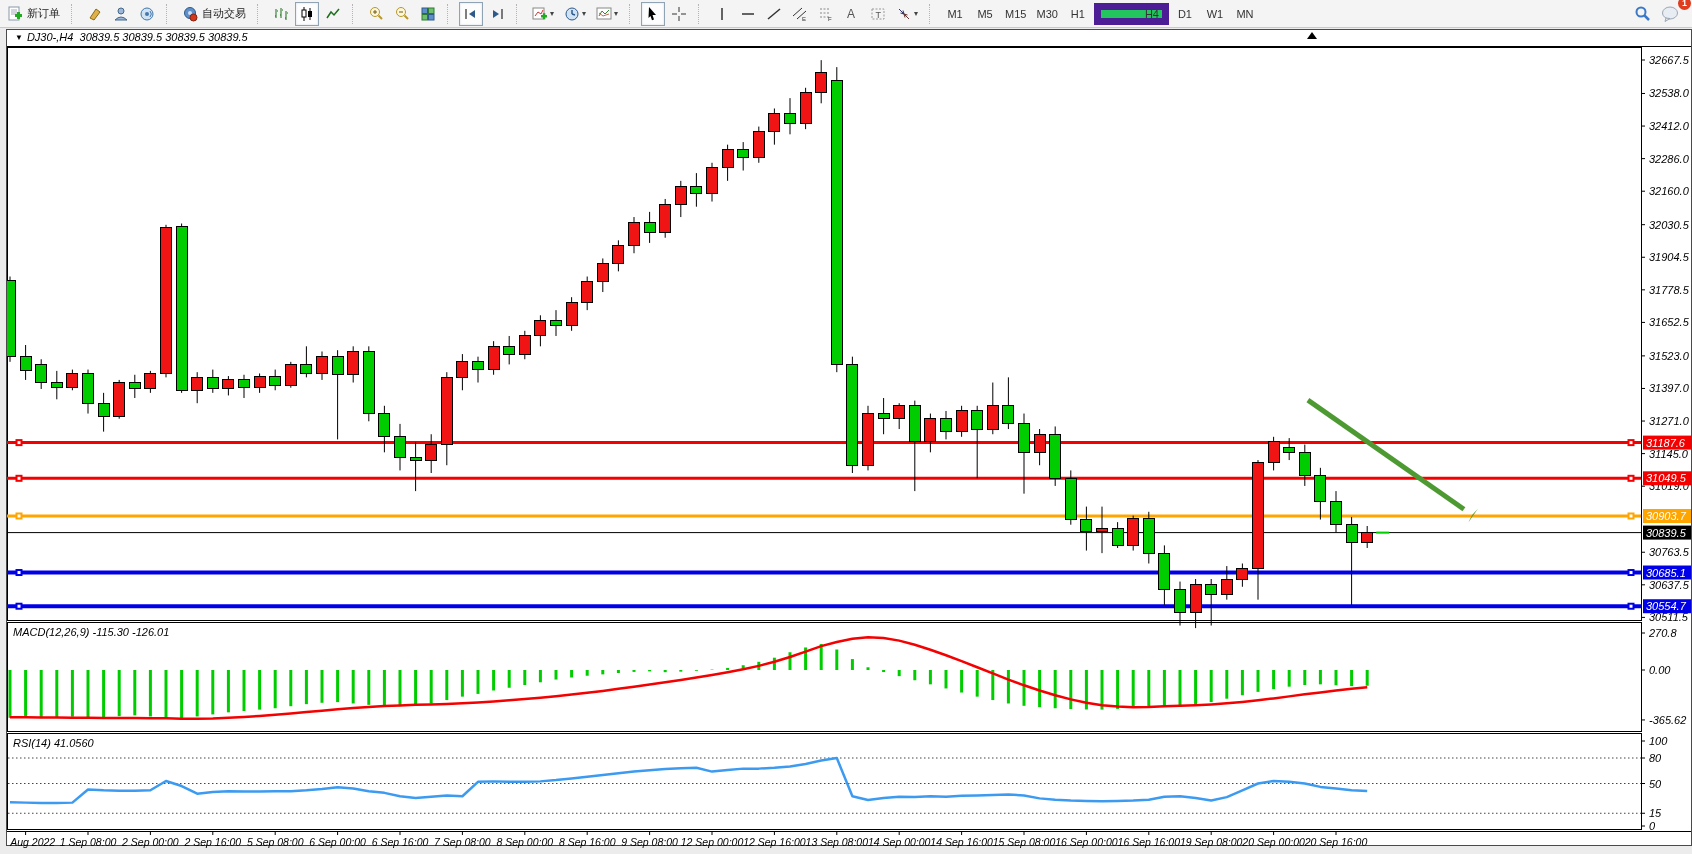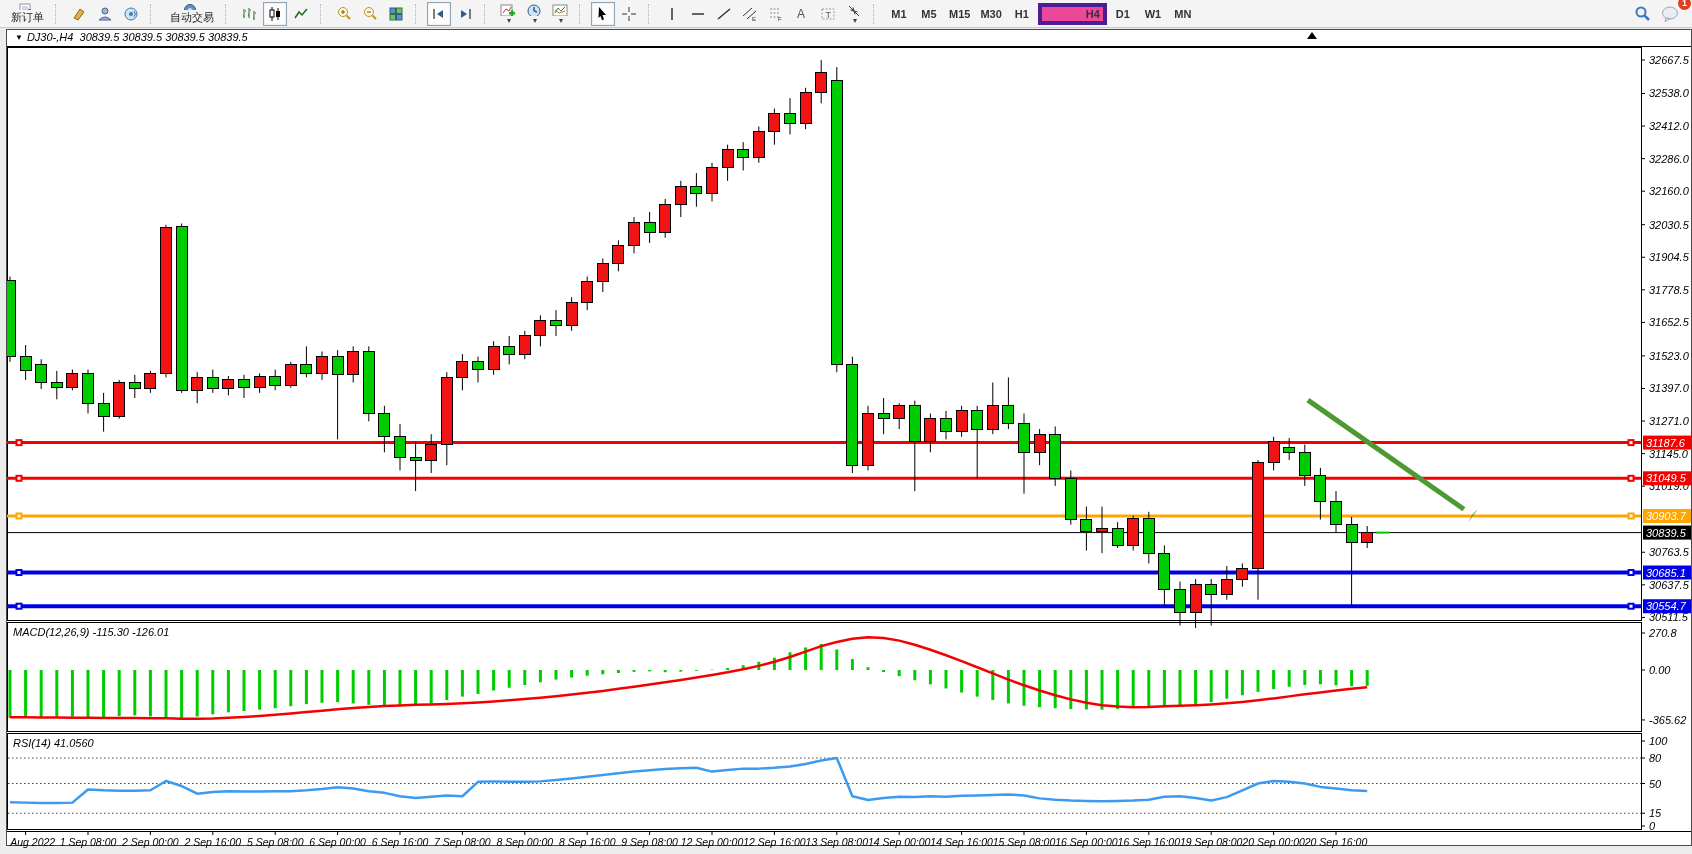--- a/index.html
+++ b/index.html
@@ -1,28 +1,28 @@
 <!DOCTYPE html>
 <html><head>
 <meta charset="utf-8">
 <style>
   html,body{margin:0;padding:0;background:#ececec;width:1692px;height:854px;overflow:hidden;
     font-family:"Liberation Sans","DejaVu Sans",sans-serif;}
   
   .toolbar{position:absolute;left:0;top:0;width:1692px;height:28px;background:#f4f4f4;
     border-bottom:1px solid #c9c9c9;display:flex;align-items:center;padding:0 2px;box-sizing:border-box;}
   .tb{height:24px;min-width:24px;border:1px solid transparent;background:transparent;display:flex;
-    align-items:center;justify-content:center;padding:0 3px;margin:0 1px;font-size:11px;color:#222;cursor:default;flex-direction:column;}
+    align-items:center;justify-content:center;padding:0 3px;margin:0 1px;font-size:11px;color:#222;cursor:default;}
   .tb.pressed{border:1px solid #8fa3b5;background:#fdfdfd;box-shadow:inset 0 0 2px #cfd8e0;}
   .tb .lbl{margin-left:4px;white-space:nowrap;}
   .tb .dd{font-size:8px;color:#444;margin-left:2px;}
   .sep{width:6px;height:20px;border-left:1px dotted #b5b5b5;margin:0 4px 0 6px;}
   .tf{height:22px;min-width:28px;border:1px solid transparent;background:transparent;font-size:11px;
-    color:#333;display:flex;align-items:center;justify-content:center;margin:0 1px;padding:0 3px;font-weight:bold;}
-  .tf.pressed{border:4px solid #4c1d95;background:#ec4899;padding-left:44px;}
+    color:#333;display:flex;align-items:center;justify-content:center;margin:0 1px;padding:0 3px;}
+  .tf.pressed{border:7px solid #4c1d95;background:#22c55e;padding-left:44px;}
   .toolbar-right{margin-left:auto;display:flex;align-items:center;padding-right:6px;}
   .badge{position:absolute;top:-5px;right:-7px;background:#e03c1e;color:#fff;border-radius:8px;
     font-size:9px;min-width:13px;height:13px;line-height:13px;text-align:center;font-weight:bold;}
   .chatwrap{position:relative;}
   
   .shell{position:absolute;left:6px;top:29px;right:0;bottom:8px;background:#fff;border:1px solid #4a4a4a;font-style:italic;}
   .chart-header{position:relative;height:15px;border-bottom:1px solid #000;font-size:11px;color:#000;
     padding:1px 0 0 8px;white-space:nowrap;}
   .chart-header .tri{font-size:8px;vertical-align:1px;margin-right:4px;}
   .shift-marker{position:absolute;left:1300px;top:2px;width:0;height:0;

